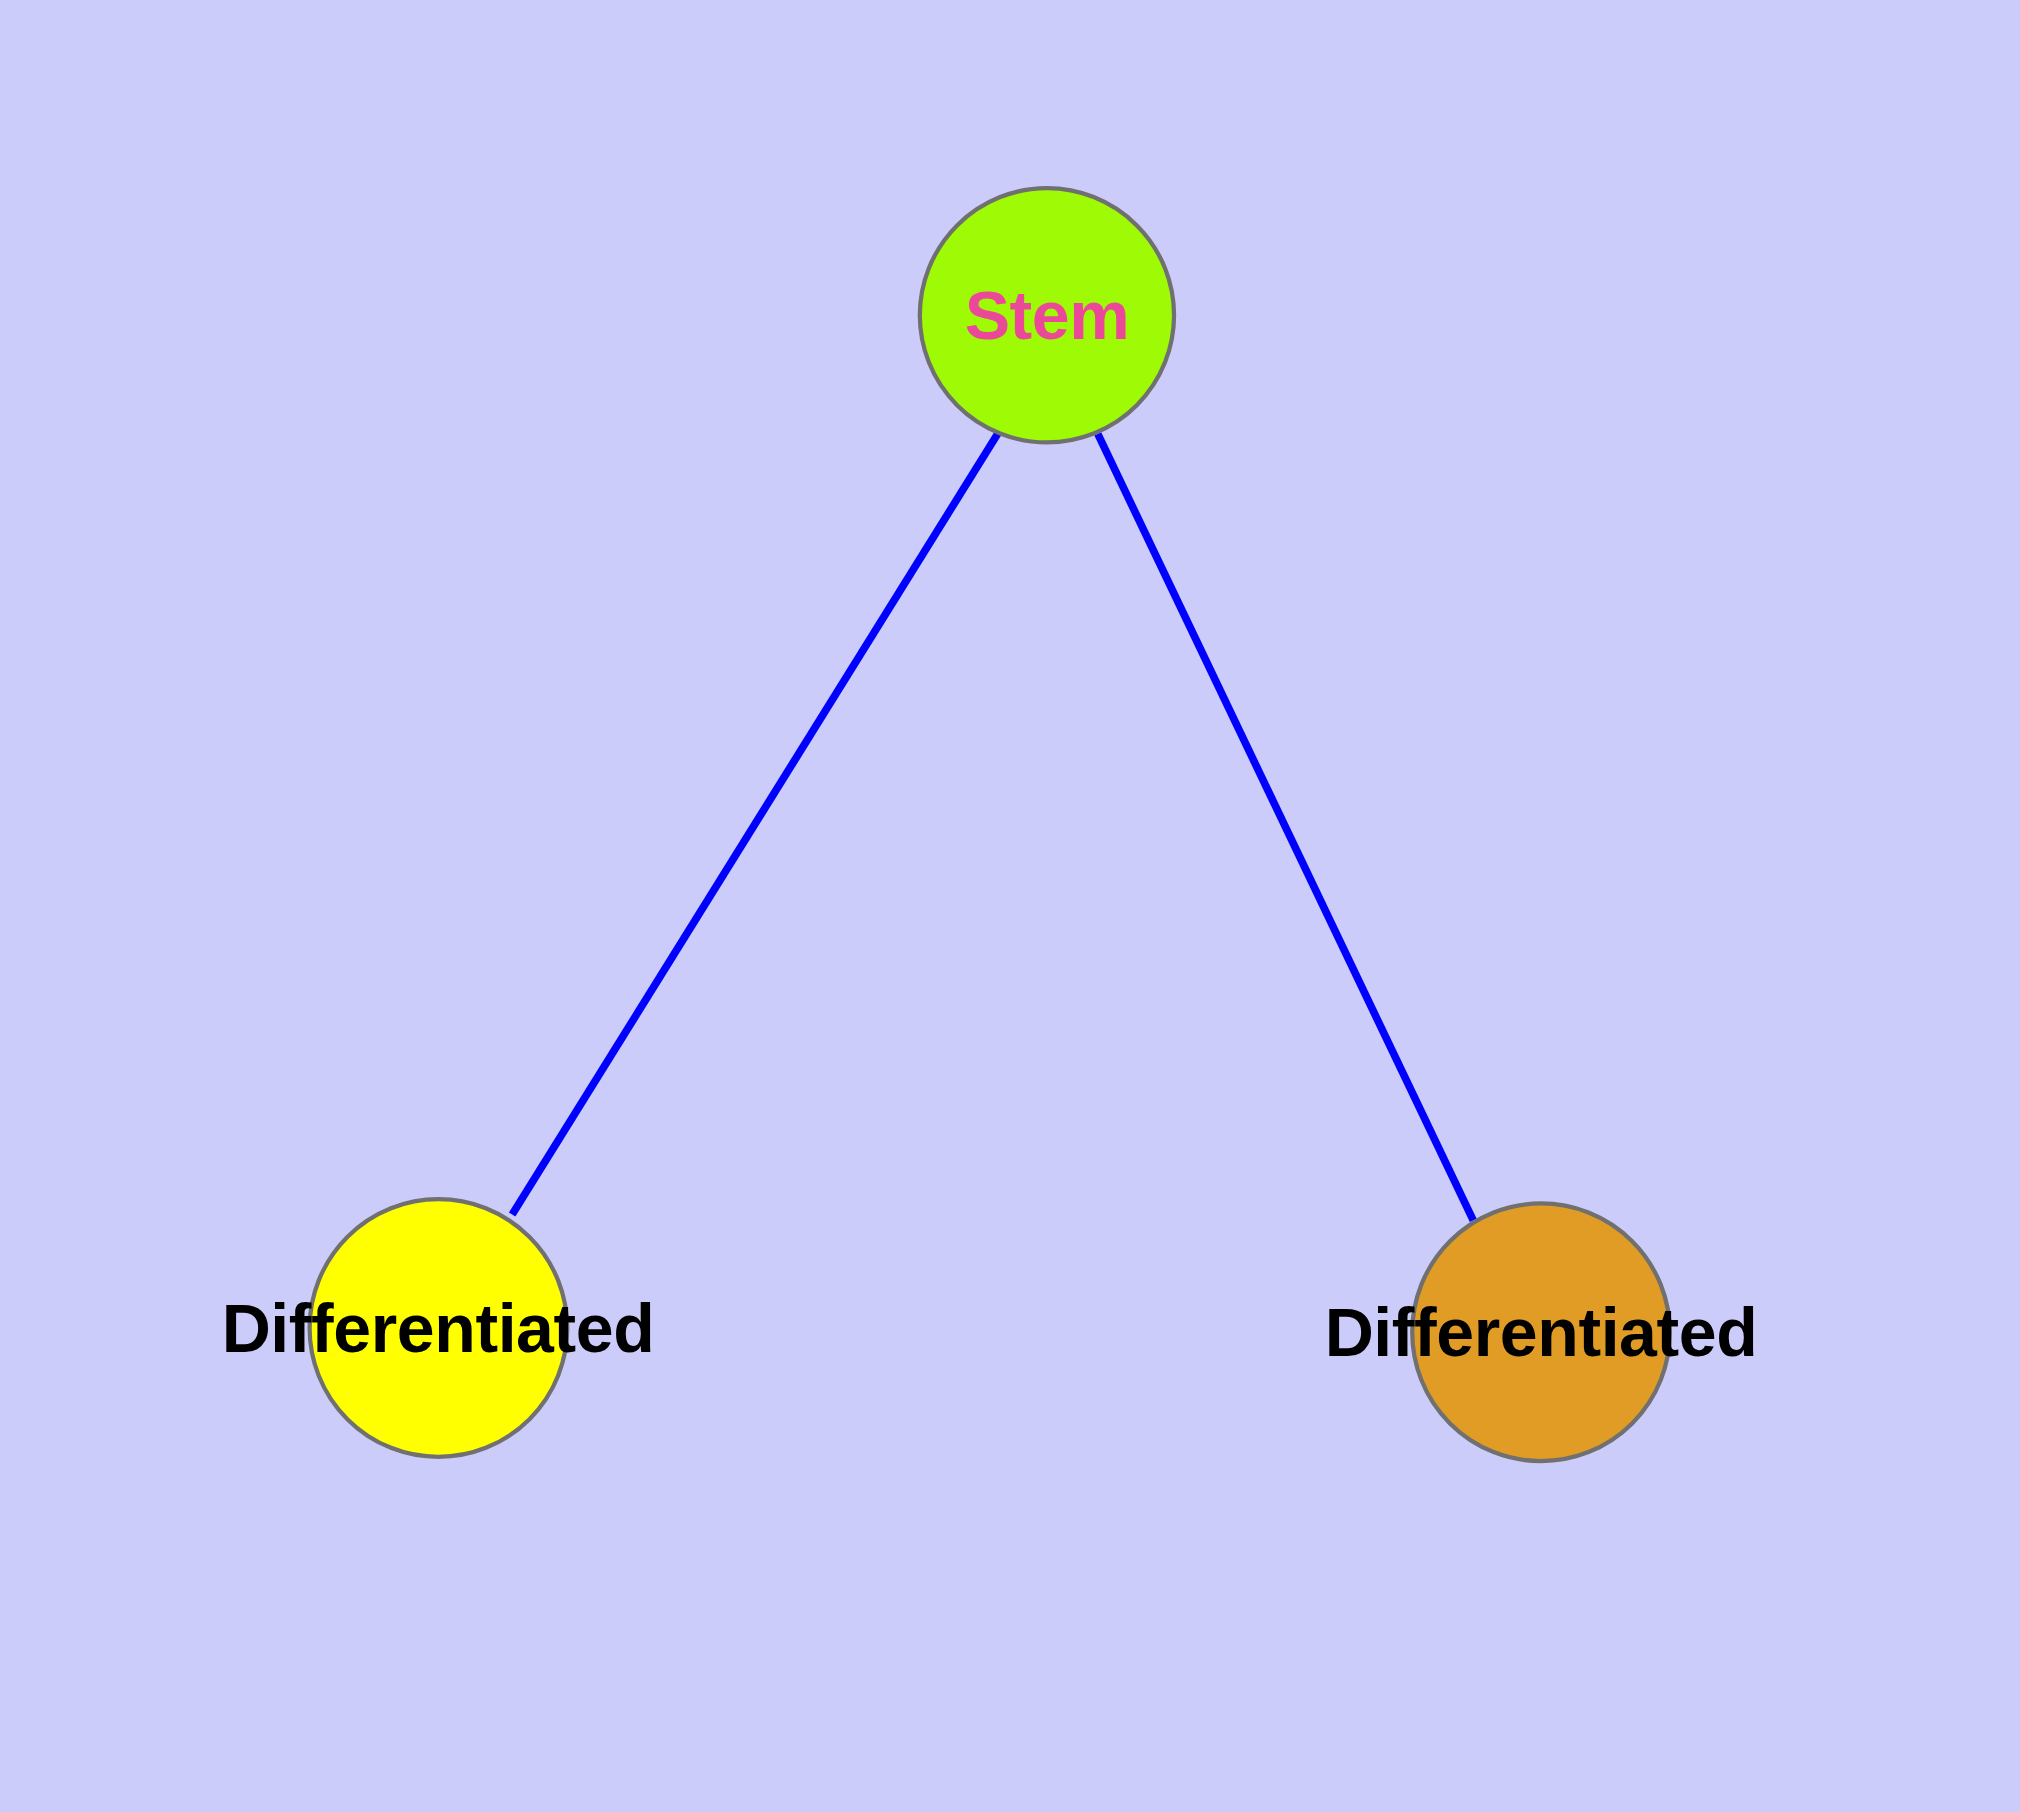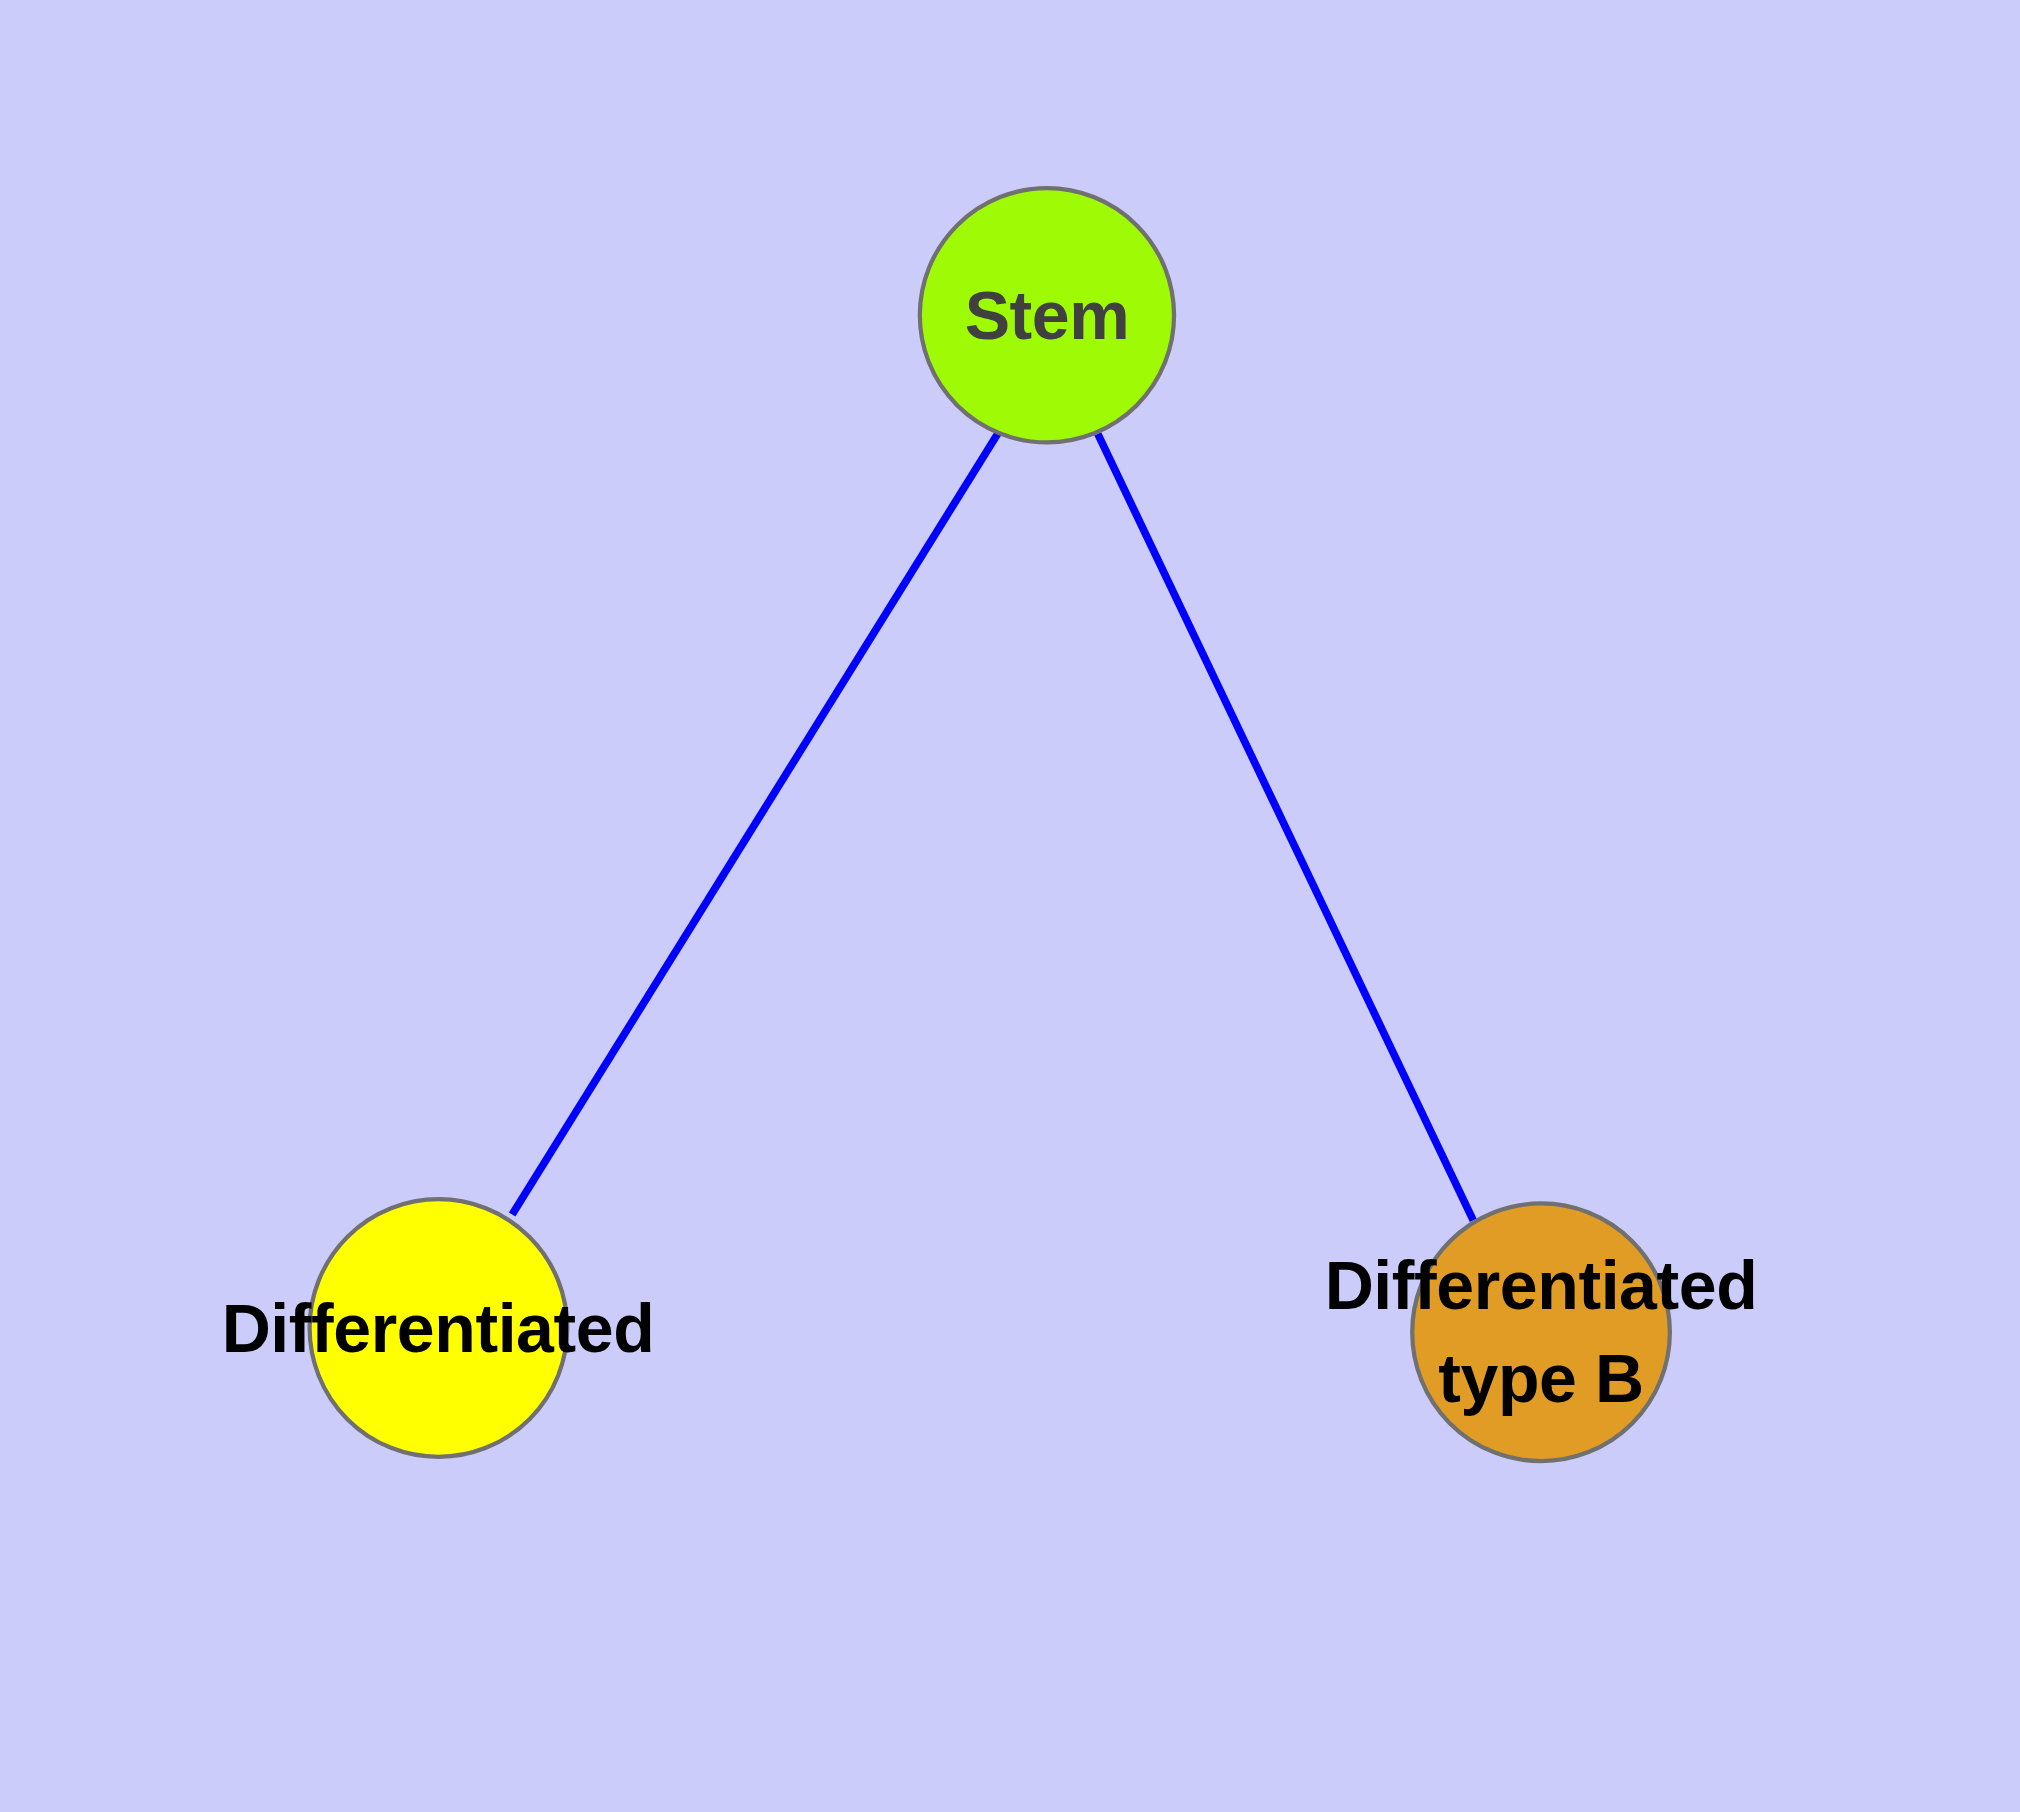--- a/index.html
+++ b/index.html
@@ -56,19 +56,19 @@
         <line x1="1295" y1="512" x2="1738" y2="1440" stroke="#0000ff" stroke-width="9" stroke-linecap="butt"></line>
       </g>
     <g id="nodes-group">
         <circle cx="1235" cy="372" r="150" fill="#9efb05" stroke="#707070" stroke-width="5"></circle>
         <circle cx="517" cy="1567" r="152" fill="#ffff00" stroke="#707070" stroke-width="5"></circle>
         <circle cx="1818" cy="1572" r="152" fill="#e09c25" stroke="#707070" stroke-width="5"></circle>
       </g>
   </svg>
 
   <div id="labels-group">
-      <div class="node-label" style="left: 1047px; top: 315px; font-size: 68px; color: #404040;"><div>Stem</div></div>
+      <div class="node-label" style="left: 1047px; top: 315px; font-size: 68px; color: #ec4899;"><div>Stem</div></div>
       <div class="node-label" style="left: 438px; top: 1328px; font-size: 68px; color: rgb(0, 0, 0);"><div>Differentiated</div></div>
-      <div class="node-label" style="left: 1541px; top: 1332px; font-size: 68px; color: rgb(0, 0, 0);"><div>Differentiated</div><div>type B</div></div>
+      <div class="node-label" style="left: 1541px; top: 1332px; font-size: 68px; color: rgb(0, 0, 0);"><div>Differentiated</div></div>
     </div>
 
 </div>
 
 
 </body></html>

